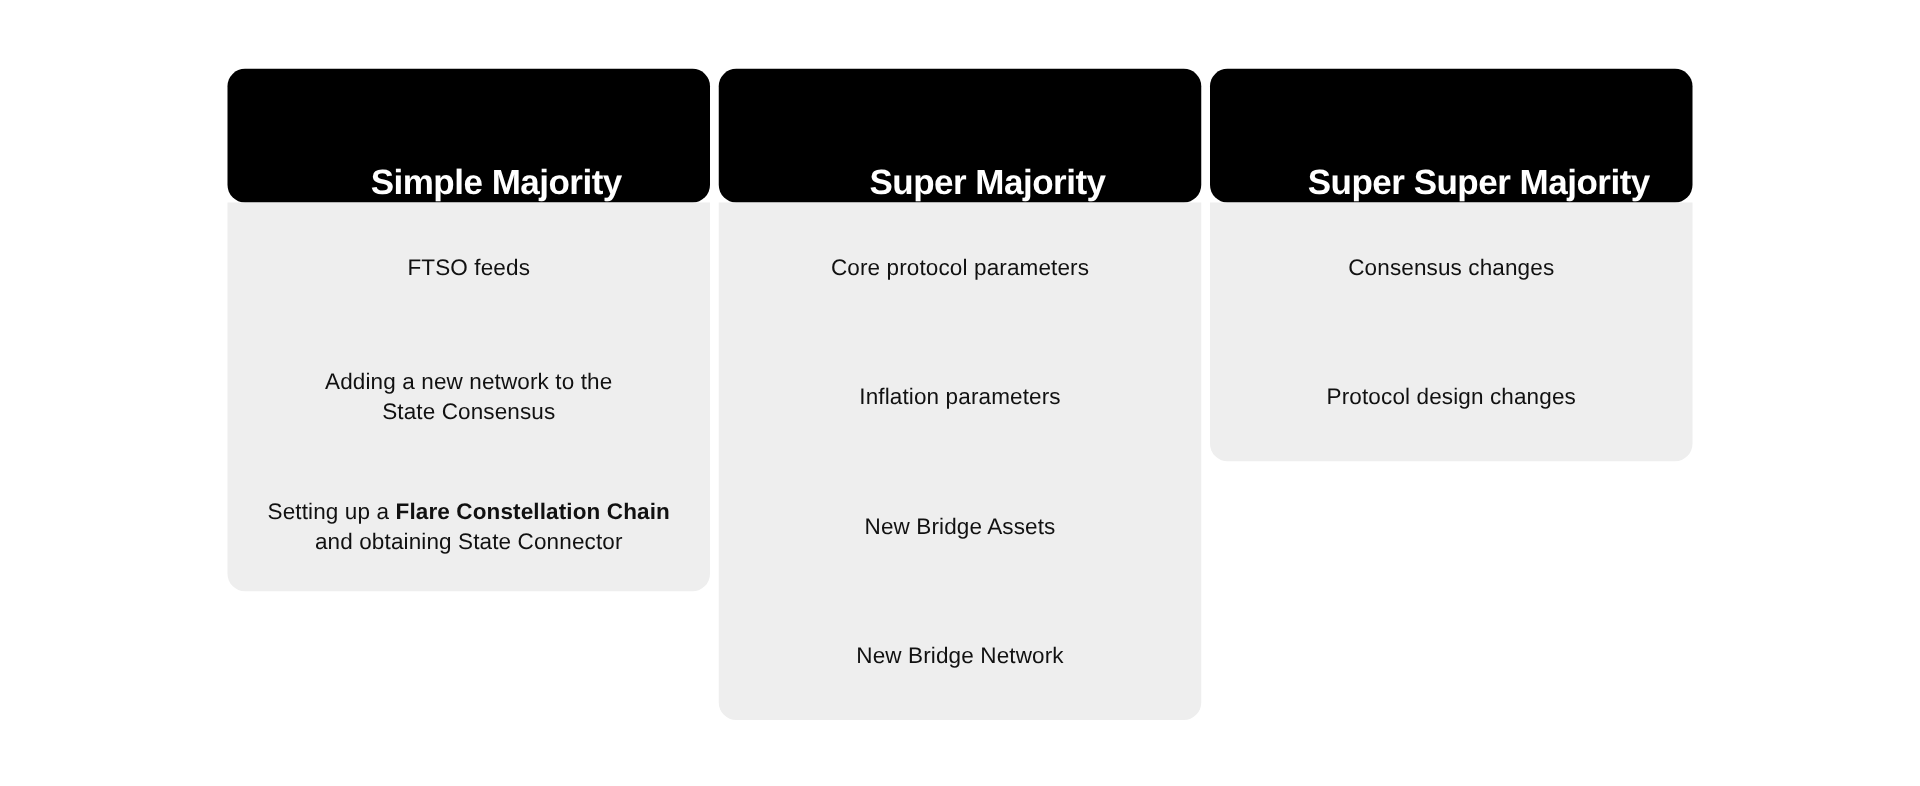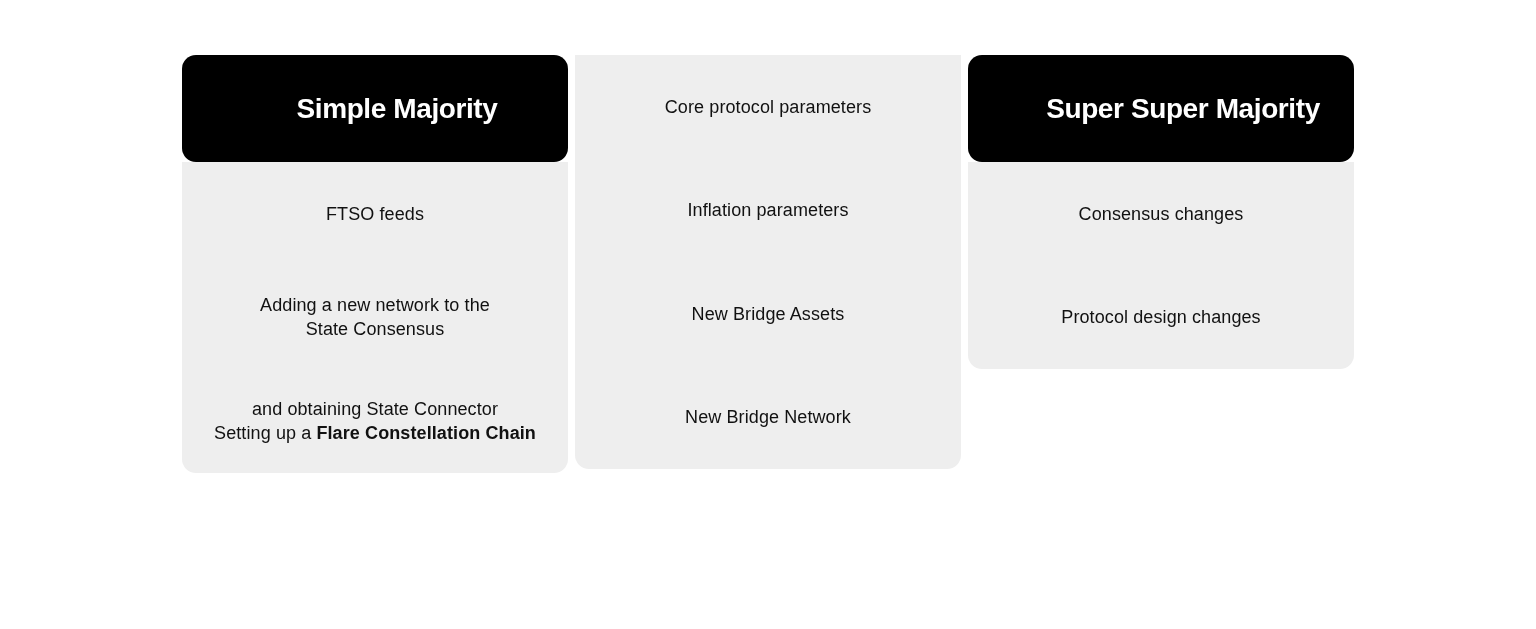--- a/index.html
+++ b/index.html
@@ -23,21 +23,21 @@
   .card {
     width: 386px;
     display: flex;
     flex-direction: column;
   }
   .card-header {
     height: 107px;
     background: var(--header-bg, #000000);
     border-radius: 14px;
     display: flex;
-    align-items: center;
+    align-items: flex-end;
     justify-content: center;
     padding-left: 44px;
   }
   .card-title {
     margin: 0;
     color: var(--header-text, #ffffff);
     font-size: 28px;
     font-weight: 700;
     letter-spacing: -0.4px;
     text-align: center;
@@ -75,27 +75,30 @@
   <div class="cell">
           <div class="line"><span class="seg">FTSO feeds</span></div>
         </div>
 
   <div class="cell">
           <div class="line"><span class="seg">Adding a new network to the</span></div>
           <div class="line"><span class="seg">State Consensus</span></div>
         </div>
 
   <div class="cell">
+          <div class="line"><span class="seg">Setting up a </span><span class="seg bold">Flare Constellation Chain</span></div>
           <div class="line"><span class="seg">and obtaining State Connector</span></div>
-          <div class="line"><span class="seg">Setting up a </span><span class="seg bold">Flare Constellation Chain</span></div>
         </div>
 </div>
   </section>
 
   <section class="card">
+    <header class="card-header">
+      <h2 class="card-title">Super Majority</h2>
+    </header>
     <div class="card-body">
   <div class="cell">
           <div class="line"><span class="seg">Core protocol parameters</span></div>
         </div>
 
   <div class="cell">
           <div class="line"><span class="seg">Inflation parameters</span></div>
         </div>
 
   <div class="cell">

